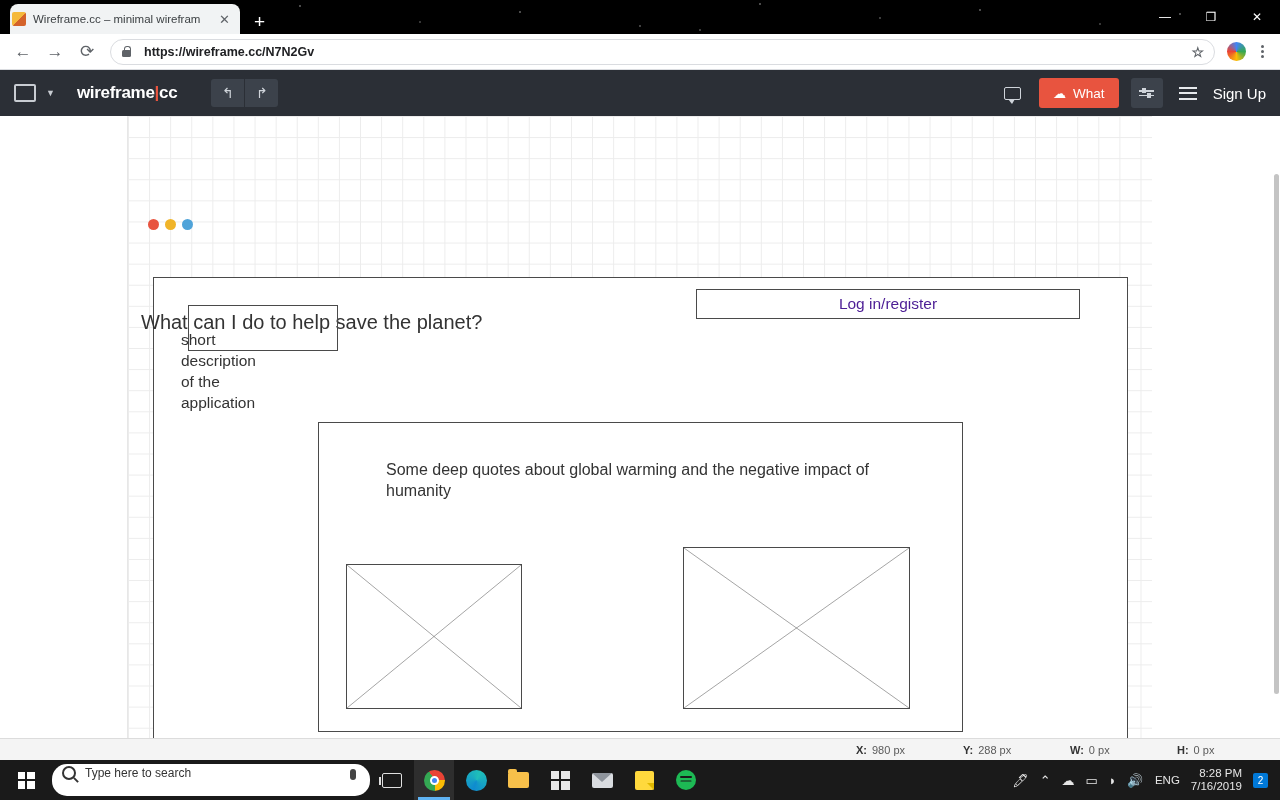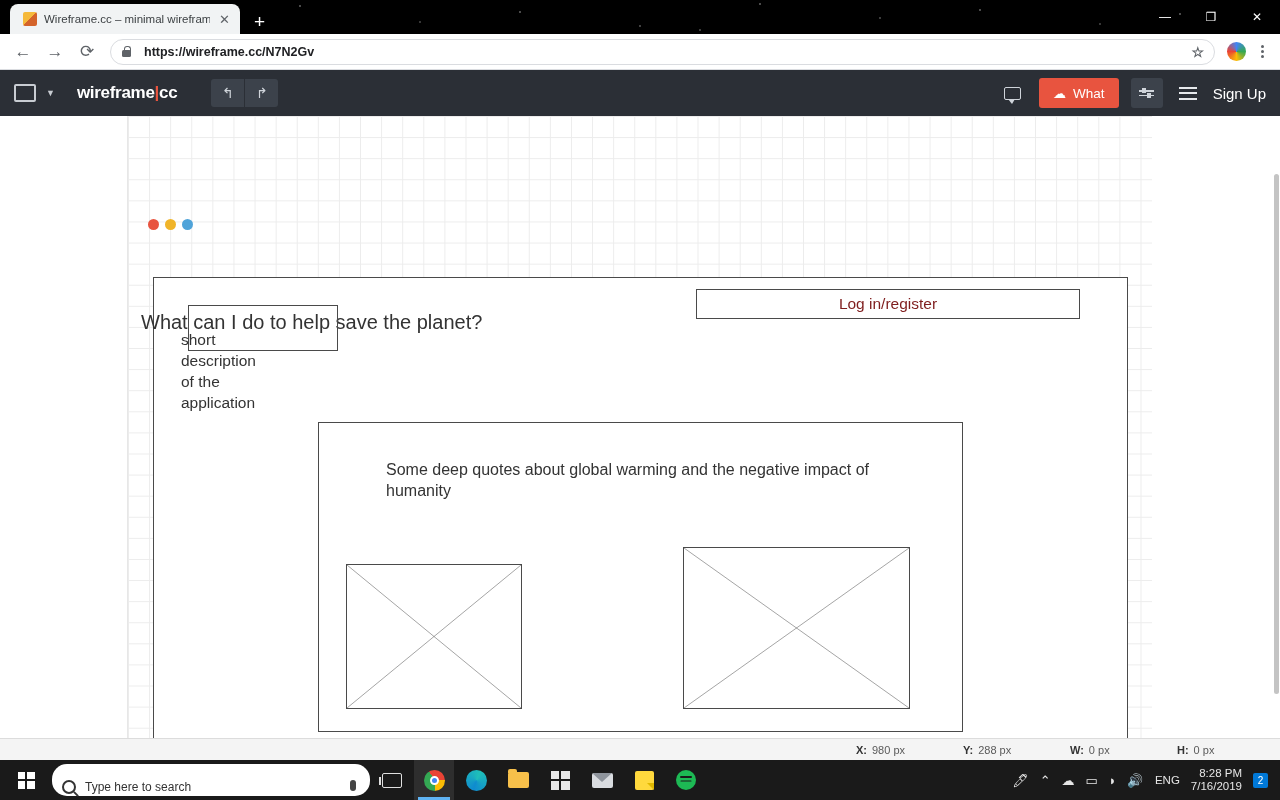--- a/index.html
+++ b/index.html
@@ -34,21 +34,21 @@
       radial-gradient(1px 1px at 60px 28px, #aaa, transparent),
       radial-gradient(1px 1px at 200px 14px, #eee, transparent),
       radial-gradient(1px 1px at 700px 30px, #ccc, transparent);
   }
   .tab {
     height: 30px;
     background: #f1f3f4;
     border-radius: 8px 8px 0 0;
     display: flex;
     align-items: center;
-    padding: 0 8px 0 13px;
+    padding: 0 8px 0 2px;
     margin-left: 10px;
     min-width: 230px;
     max-width: 230px;
     gap: 7px;
   }
   .tab-favicon {
     width: 14px; height: 14px; flex: 0 0 14px;
     background: linear-gradient(135deg,#f5b93b 0 50%, #d4632a 50% 100%);
     border-radius: 2px;
   }
@@ -206,21 +206,21 @@
     border: 1px solid #4a4a4a; background: transparent;
   }
   .el-desc-text {
     left: 181px; top: 213px; width: 62px;
     font-size: 15.5px; line-height: 21px; color: #333;
   }
   .el-login {
     left: 696px; top: 173px; width: 384px; height: 30px;
     border: 1px solid #4a4a4a;
     display: flex; align-items: center; justify-content: center;
-    font-size: 15.5px; color: #7f1d1d;
+    font-size: 15.5px; color: #4c1d95;
   }
   .el-quote-box {
     left: 318px; top: 306px; width: 645px; height: 310px;
     border: 1px solid #4a4a4a;
   }
   .el-quote-text {
     left: 386px; top: 343px; width: 492px;
     font-size: 16px; line-height: 21px; color: #333;
   }
   .img-ph { border: 1px solid #4a4a4a; position: absolute; background: transparent; }
@@ -263,21 +263,21 @@
     display: flex;
     align-items: center;
     padding: 0 4px;
     gap: 2px;
   }
   .start-btn { width: 44px; height: 40px; display: flex; align-items: center; justify-content: center; }
   .win-logo { width: 17px; height: 17px; display: grid; grid-template-columns: 1fr 1fr; grid-template-rows: 1fr 1fr; gap: 2px; }
   .win-logo i { background: #fff; display: block; }
   .search-pill {
     width: 318px; height: 30px; background: #fff; border-radius: 15px;
-    display: flex; align-items: flex-start; padding: 16px 10px; gap: 9px;
+    display: flex; align-items: flex-end; padding: 16px 10px; gap: 9px;
     margin-left: 2px;
   }
   .search-circle { width: 14px; height: 14px; border: 2px solid #333; border-radius: 50%; position: relative; flex: 0 0 14px;}
   .search-circle::after { content:""; position:absolute; right:-5px; bottom:-3px; width:6px; height:2px; background:#333; transform: rotate(45deg); }
   .search-text { font-size: 12px; color: #333; flex: 1; }
   .mic-icon { width: 6px; height: 11px; border-radius: 3px; background: #444; position: relative; margin-right: 4px; }
   .tb-icon {
     width: 40px; height: 40px; display: flex; align-items: center; justify-content: center;
     position: relative;
   }

